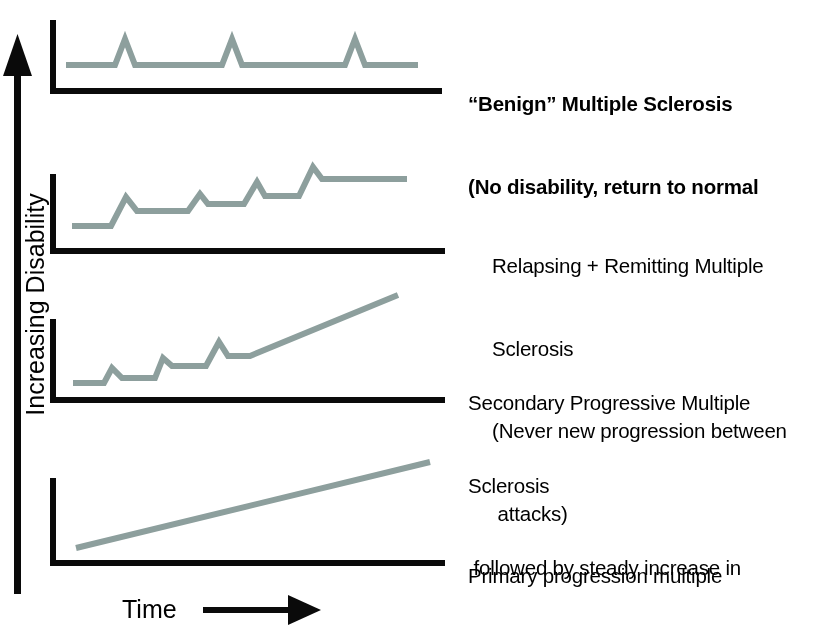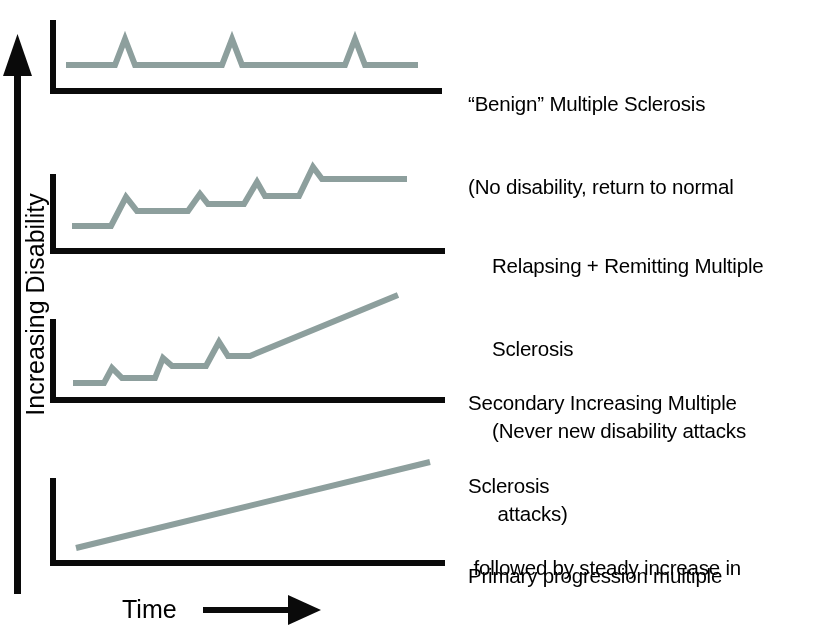--- a/index.html
+++ b/index.html
@@ -40,21 +40,21 @@
     color: #000000;
     white-space: pre;
     letter-spacing: -0.2px;
   }
 
   .caption-line {
     display: block;
     white-space: pre;
   }
 
-  #caption-benign      { left: 468px; top: 35px;  }
+  #caption-benign      { left: 468px; top: 35px; font-weight: bold;  }
   #caption-rrms        { left: 492px; top: 197px; }
   #caption-spms        { left: 468px; top: 334px; }
   #caption-ppms        { left: 468px; top: 507px; }
 
   .axis-title {
     position: absolute;
     font-family: "Liberation Sans", sans-serif;
     color: #000000;
     white-space: nowrap;
   }
@@ -131,26 +131,26 @@
   <div class="axis-title" id="x-axis-title">Time</div>
 
   <div class="caption-block" id="caption-benign">
     <span class="caption-line">“Benign” Multiple Sclerosis</span>
     <span class="caption-line">(No disability, return to normal</span>
   </div>
 
   <div class="caption-block" id="caption-rrms">
     <span class="caption-line">Relapsing + Remitting Multiple</span>
     <span class="caption-line">Sclerosis</span>
-    <span class="caption-line">(Never new disability attacks</span>
+    <span class="caption-line">(Never new progression between</span>
     <span class="caption-line"> attacks)</span>
   </div>
 
   <div class="caption-block" id="caption-spms">
-    <span class="caption-line">Secondary Increasing Multiple</span>
+    <span class="caption-line">Secondary Progressive Multiple</span>
     <span class="caption-line">Sclerosis</span>
     <span class="caption-line"> followed by steady increase in</span>
     
   </div>
 
   <div class="caption-block" id="caption-ppms">
     <span class="caption-line">Primary progression multiple</span>
     
     
     

